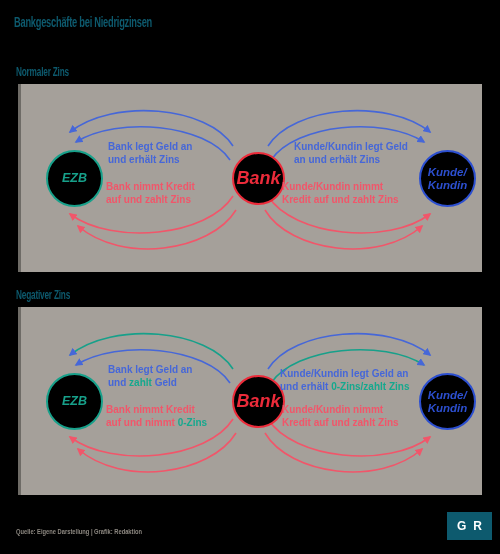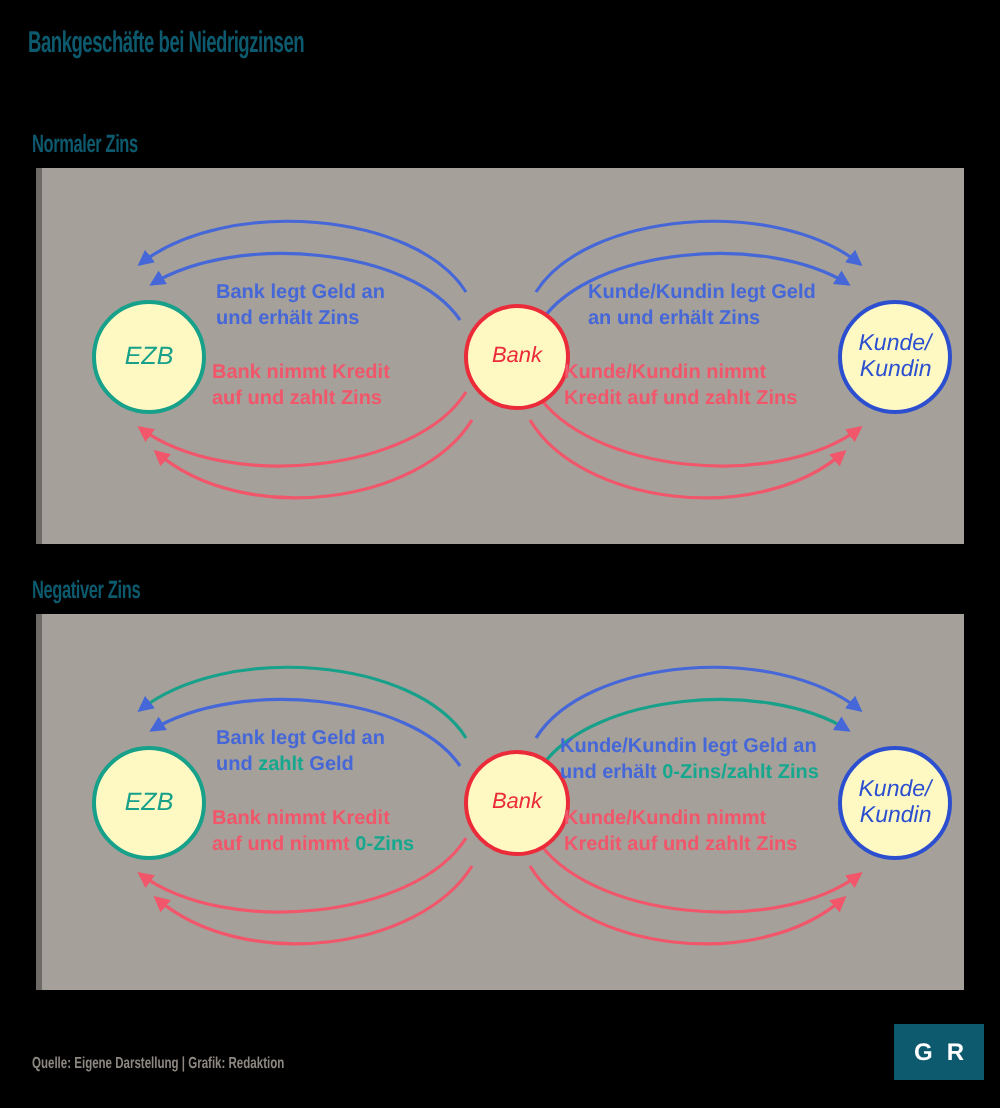--- a/index.html
+++ b/index.html
@@ -19,28 +19,28 @@
   .sec2{left:16px;top:288px;}
 
   .panel{position:absolute;background:#a5a09a;}
   .panel .edge{position:absolute;left:0;top:0;width:3px;height:100%;
     background:#6e6b66;}
   .p1{left:18px;top:84px;width:464px;height:188px;}
   .p2{left:18px;top:307px;width:464px;height:188px;}
 
   .svgwrap{position:absolute;left:0;top:0;width:100%;height:100%;}
 
-  .node{position:absolute;border-radius:50%;background:#fef9c3;
+  .node{position:absolute;border-radius:50%;background:#000000;
     display:flex;align-items:center;justify-content:center;
-    text-align:right;font-style:italic;font-weight:normal;
+    text-align:left;font-style:italic;font-weight:bold;
     line-height:1.08;box-sizing:border-box;}
   .node.ezb{width:57px;height:57px;border:2.2px solid #17a08a;
     color:#17a08a;font-size:12.5px;}
   .node.bank{width:53px;height:53px;border:2.2px solid #ec2b3a;
-    color:#ec2b3a;font-size:11px;}
+    color:#ec2b3a;font-size:18px;}
   .node.kunde{width:57px;height:57px;border:2.4px solid #2c4fd0;
     color:#2c4fd0;font-size:11.5px;}
 
   .lbl{position:absolute;text-align:left;font-size:10px;
     font-weight:bold;line-height:1.32;white-space:nowrap;}
   .lbl.blue{color:#4667d8;}
   .lbl.red{color:#f1566a;}
   .hl{color:#16a88e;}
 
   .footer-txt{position:absolute;left:16px;top:527px;

